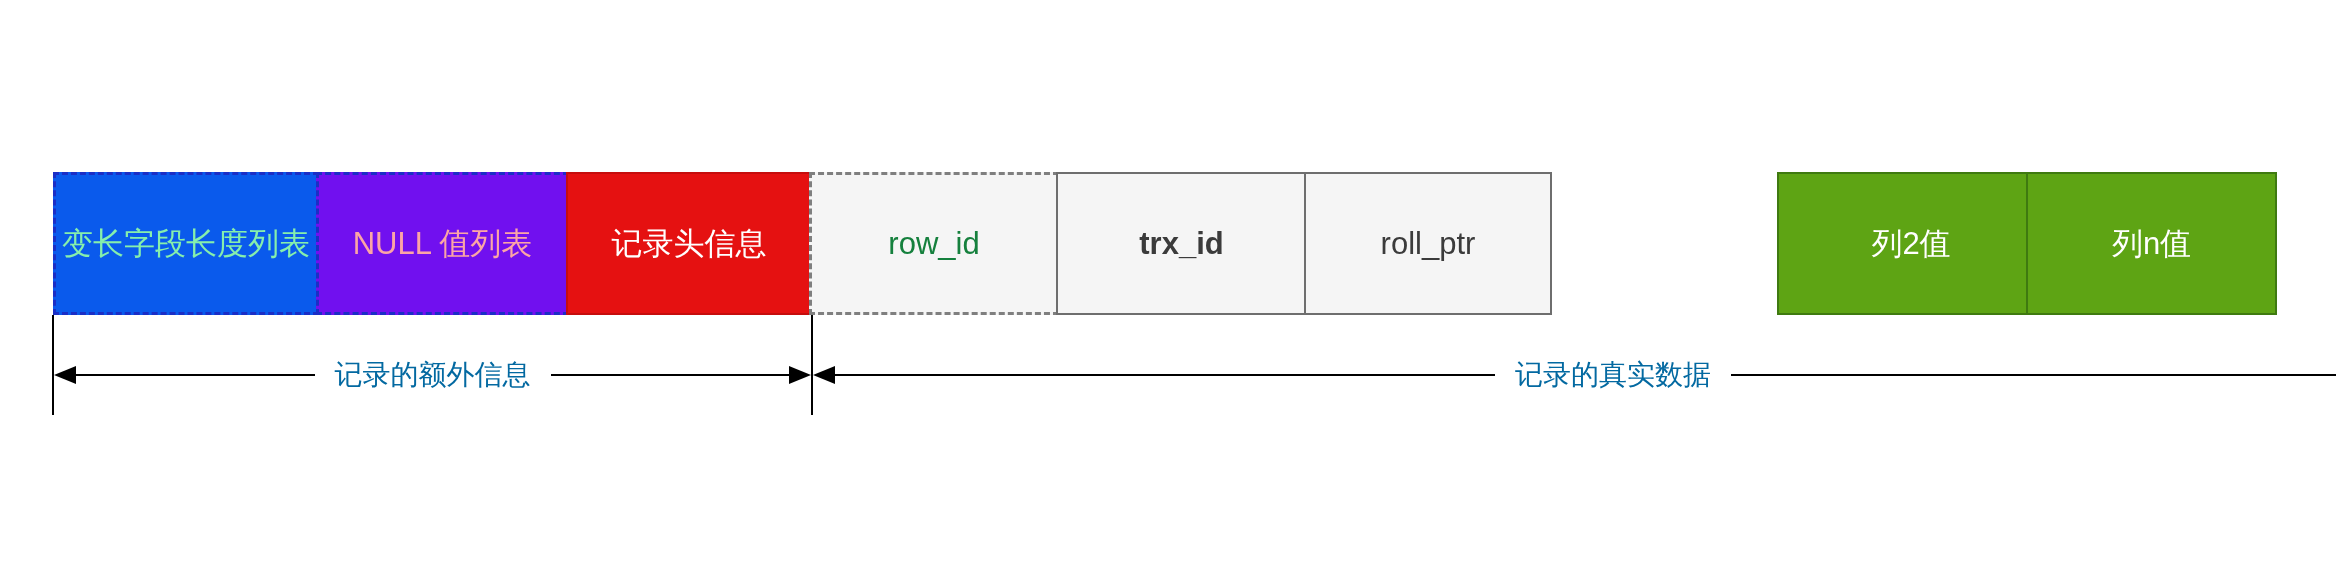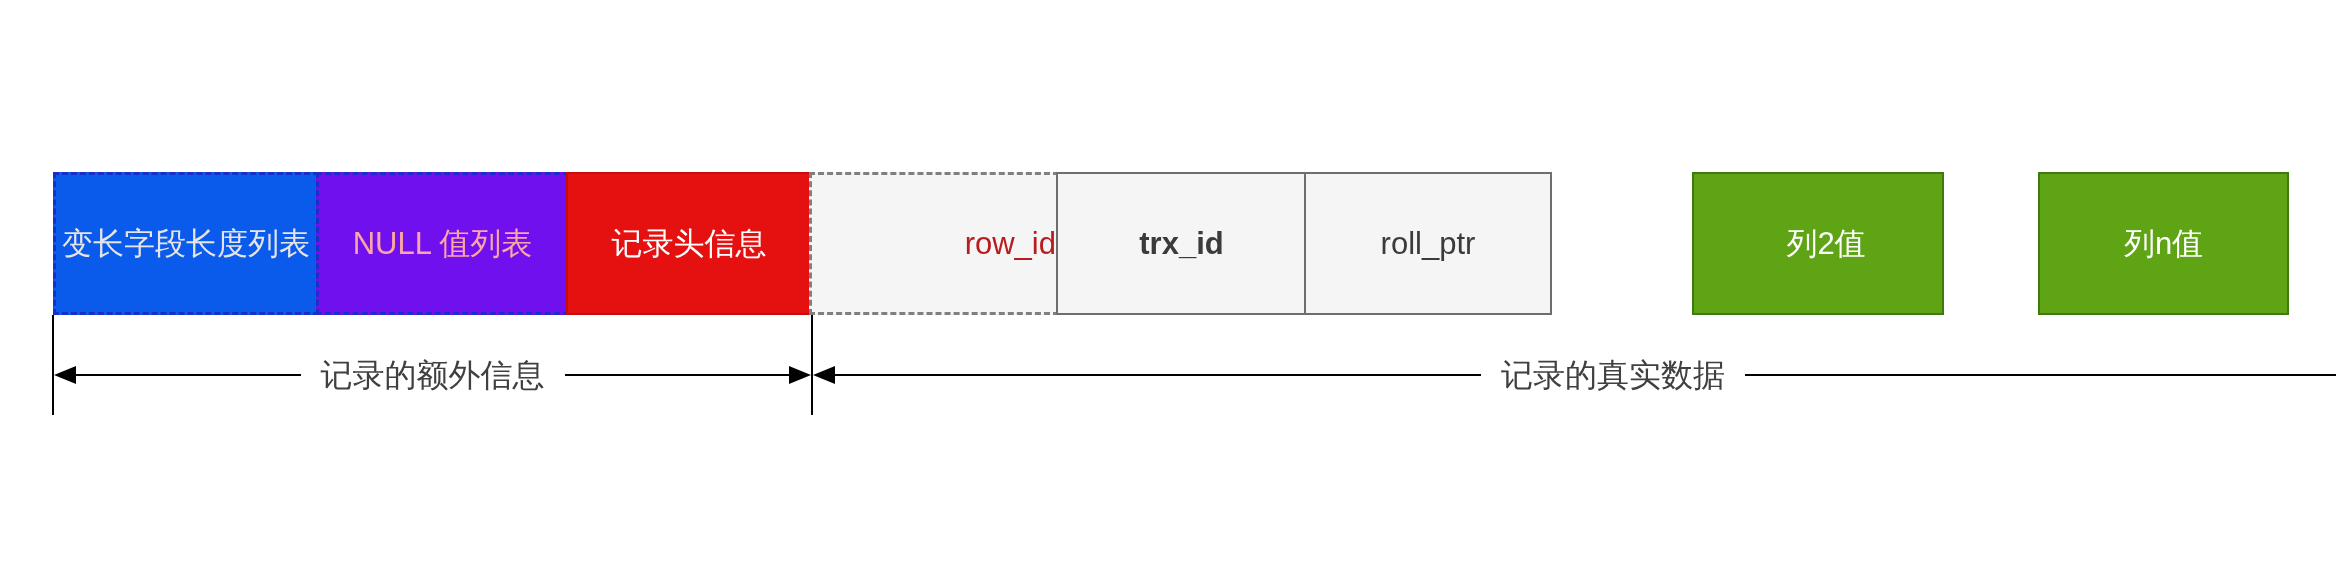--- a/index.html
+++ b/index.html
@@ -17,36 +17,36 @@
     top: 172px;
     height: 143px;
     box-sizing: border-box;
     display: flex;
     align-items: center;
     justify-content: center;
     font-size: 31px;
     white-space: nowrap;
     line-height: 1;
   }
-  .seg-blue   { background: #0a5aec; border: 3px dashed #1b2ec6; color: #e5e5e5; }
+  .seg-blue   { background: #0a5aec; border: 3px dashed #1b2ec6; color: #86efac; }
   .seg-purple { background: #7110ef; border: 3px dashed #1b2ec6; color: #fca5a5; }
   .seg-red    { background: #e51111; border: 2px solid  #c60d0d; color: #ffffff; }
-  .seg-gray-dashed { background: #f5f5f5; border: 3px dashed #7f7f7f; color: #b91c1c; justify-content: flex-end; }
+  .seg-gray-dashed { background: #f5f5f5; border: 3px dashed #7f7f7f; color: #15803d; }
   .seg-gray   { background: #f5f5f5; border: 2px solid #6e6e6e; color: #3b3b3b; }
   .seg-green  { background: #5ea414; border: 2px solid #3f7a10; color: #ffffff; }
 
   .s1 { left: 53px;   width: 266px; }
   .s2 { left: 316px;  width: 253px; }
   .s3 { left: 566px;  width: 246px; }
   .s4 { left: 809px;  width: 250px; }
   .s5 { left: 1056px; width: 251px; font-weight: bold; }
   .s6 { left: 1304px; width: 248px; align-items: center; }
   .s7 { left: 1549px; width: 231px; }
-  .s8 { left: 1692px; width: 252px; padding-left: 16px; }
-  .s9 { left: 2026px; width: 251px; margin-left: 12px; }
+  .s8 { left: 1777px; width: 252px; padding-left: 16px; }
+  .s9 { left: 2026px; width: 251px; }
 
   
   .measure {
     position: absolute;
     top: 315px;
     height: 100px;
   }
   .measure-left  { left: 52px;  width: 761px; }
   .measure-right { left: 811px; width: 1604px; }
   .tick {
@@ -73,22 +73,22 @@
   .head-left  { border-right: 22px solid #000000; }
   .head-right { border-left: 22px solid #000000; }
   .aline {
     flex: 1 1 auto;
     height: 2px;
     background: #000000;
   }
   .mlabel {
     flex: 0 0 auto;
     padding: 0 20px;
-    font-size: 32px;
-    color: #404040;
+    font-size: 28px;
+    color: #0369a1;
     white-space: nowrap;
     line-height: 1;
   }
 </style>
 </head>
 <body>
 
 <div class="canvas">
 
   <div class="seg seg-blue s1">

